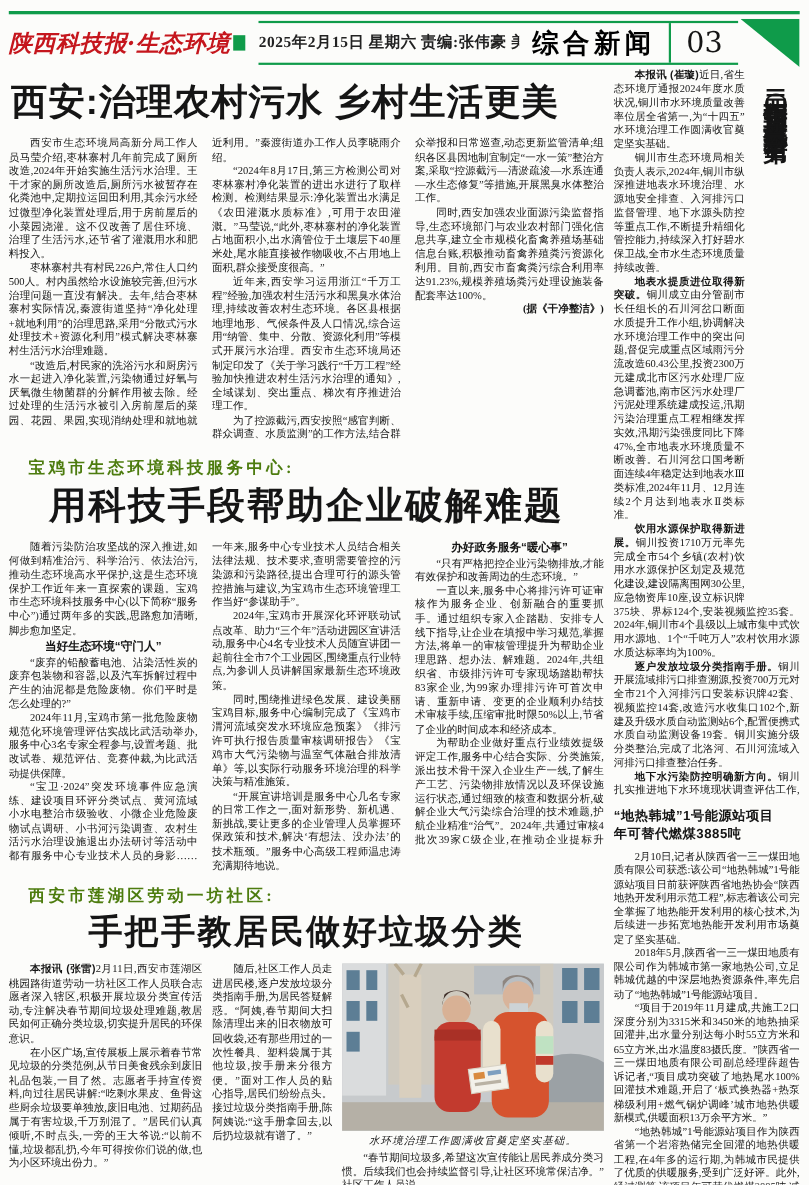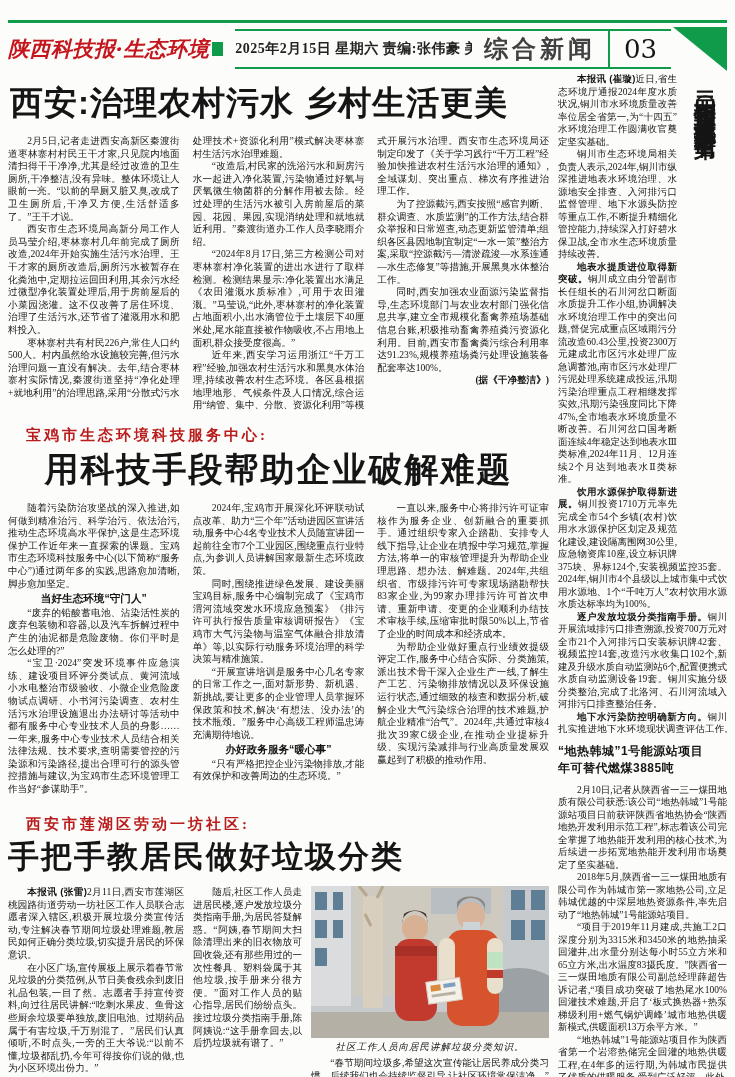--- a/index.html
+++ b/index.html
@@ -1,30 +1,30 @@
 <!DOCTYPE html>
 <html lang="zh"><head>
 <meta charset="utf-8">
 <style>
   html,body{margin:0;padding:0;}
   body{width:735px;height:1077px;overflow:hidden;background:#fcfcfa;color:#151515;
        font-family:"Liberation Serif","DejaVu Serif",serif;}
-  .page{padding:20px 8px 0 8px;box-sizing:border-box;height:100%;}
+  .page{padding:10px 8px 0 8px;box-sizing:border-box;height:100%;}
 
   
   header{border-top:3px solid #0f9b4a;padding-top:4px;}
   .mast-row{display:flex;align-items:stretch;height:44px;}
   .masthead{color:#c5161d;font-family:"DejaVu Serif",serif;font-weight:bold;font-style:italic;
             font-size:21px;line-height:44px;white-space:nowrap;letter-spacing:0.5px;}
   .seal{width:11px;height:14px;background:#0f9b4a;margin:15px 4px 0 3px;flex:0 0 auto;}
   .head-mid{flex:1;display:flex;align-items:center;border-top:2px solid #0f9b4a;
             border-bottom:2px solid #0f9b4a;margin:2px 0 2px 8px;min-width:0;}
   .dateline{flex:1;text-align:center;font-family:Liberation Serif, serif;font-weight:bold;
             font-size:14px;color:#222;letter-spacing:.5px;white-space:nowrap;overflow:hidden;}
-  .section-title{color:#404040;font-family:Liberation Serif, serif;font-weight:900;
+  .section-title{color:#000000;font-family:Liberation Serif, serif;font-weight:900;
                  font-size:24px;letter-spacing:4px;padding:0 12px;white-space:nowrap;}
   .head-divider{width:0;border-left:2px solid #0f9b4a;align-self:stretch;}
   .page-no{font-family:"DejaVu Serif",serif;font-size:26px;font-weight:500;padding:0 14px;
            display:flex;align-items:center;}
   .corner-triangle{width:54px;height:44px;background:#0f9b4a;flex:0 0 auto;margin-left:2px;
                    clip-path:polygon(0 0,100% 0,100% 100%);}
 
   
   .content{display:flex;margin-top:2px;}
   .left-col{width:541px;flex:0 0 auto;}
@@ -40,27 +40,27 @@
   
   .headline-xl{font-family:"Liberation Sans",sans-serif;font-weight:900;font-size:33px;
                letter-spacing:1px;margin:8px 0 9px 2px;white-space:nowrap;}
   .cols{column-count:3;column-gap:13px;column-fill:auto;font-size:9.6px;line-height:12.6px;
         overflow:hidden;}
   .h-xian{height:281px;}
   .h-baoji{height:303px;}
 
   
   .kicker{font-size:15px;font-weight:bold;letter-spacing:3px;padding-left:18px;
-          margin:10px 0 2px 0;color:#b91c1c;}
+          margin:10px 0 2px 0;color:#4d7c0f;}
   .headline-c{font-family:"Liberation Sans",sans-serif;font-weight:900;font-size:34px;
               letter-spacing:2px;text-align:center;margin:2px 0 9px 0;white-space:nowrap;}
 
   
   .headline-laji{font-family:"Liberation Sans",sans-serif;font-weight:900;font-size:31px;
-                 letter-spacing:2px;margin:2px 0 8px 0;white-space:nowrap;}
+                 letter-spacing:2px;text-align:center;margin:2px 0 8px 0;white-space:nowrap;}
   .laji-flex{display:flex;gap:9px;}
   .laji-col1{width:176px;flex:0 0 auto;height:247px;overflow:hidden;
              font-size:9.6px;line-height:12.6px;}
   .laji-col2{flex:1;height:247px;overflow:hidden;font-size:9.6px;line-height:12.6px;}
   figure{margin:0;width:238px;flex:0 0 auto;}
   figure svg{display:block;width:238px;height:152px;background:#c8cbcd;}
   figcaption{font-size:9.5px;text-align:center;margin:3px 0 3px 0;font-style:italic;
              letter-spacing:1px;}
   .closing{font-size:9.6px;line-height:12.6px;}
 
@@ -94,39 +94,39 @@
     </div>
   </header>
 
   <main class="content">
 
     <section class="left-col">
 
       <article>
         <h1 class="headline-xl">西安:治理农村污水 乡村生活更美</h1>
         <div class="cols h-xian">
-            <p>2月5日,记者走进西安高新区秦渡街道枣林寨村村民王干才家,只见院内地面清扫得干干净净,尤其是经过改造的卫生厕所,干净整洁,没有异味。整体环境让人眼前一亮。“以前的旱厕又脏又臭,改成了卫生厕所后,干净又方便,生活舒适多了。”王干才说。</p>
             <p>西安市生态环境局高新分局工作人员马莹介绍,枣林寨村几年前完成了厕所改造,2024年开始实施生活污水治理。王干才家的厕所改造后,厕所污水被暂存在化粪池中,定期拉运回田利用,其余污水经过微型净化装置处理后,用于房前屋后的小菜园浇灌。这不仅改善了居住环境、治理了生活污水,还节省了灌溉用水和肥料投入。</p>
             <p>枣林寨村共有村民226户,常住人口约500人。村内虽然给水设施较完善,但污水治理问题一直没有解决。去年,结合枣林寨村实际情况,秦渡街道坚持“净化处理+就地利用”的治理思路,采用“分散式污水处理技术+资源化利用”模式解决枣林寨村生活污水治理难题。</p>
             <p>“改造后,村民家的洗浴污水和厨房污水一起进入净化装置,污染物通过好氧与厌氧微生物菌群的分解作用被去除。经过处理的生活污水被引入房前屋后的菜园、花园、果园,实现消纳处理和就地就近利用。”秦渡街道办工作人员李晓雨介绍。</p>
             <p>“2024年8月17日,第三方检测公司对枣林寨村净化装置的进出水进行了取样检测。检测结果显示:净化装置出水满足《农田灌溉水质标准》,可用于农田灌溉。”马莹说,“此外,枣林寨村的净化装置占地面积小,出水滴管位于土壤层下40厘米处,尾水能直接被作物吸收,不占用地上面积,群众接受度很高。”</p>
             <p>近年来,西安学习运用浙江“千万工程”经验,加强农村生活污水和黑臭水体治理,持续改善农村生态环境。各区县根据地理地形、气候条件及人口情况,综合运用“纳管、集中、分散、资源化利用”等模式开展污水治理。西安市生态环境局还制定印发了《关于学习践行“千万工程”经验加快推进农村生活污水治理的通知》,全域谋划、突出重点、梯次有序推进治理工作。</p>
             <p>为了控源截污,西安按照“感官判断、群众调查、水质监测”的工作方法,结合群众举报和日常巡查,动态更新监管清单;组织各区县因地制宜制定“一水一策”整治方案,采取“控源截污—清淤疏浚—水系连通—水生态修复”等措施,开展黑臭水体整治工作。</p>
             <p>同时,西安加强农业面源污染监督指导,生态环境部门与农业农村部门强化信息共享,建立全市规模化畜禽养殖场基础信息台账,积极推动畜禽养殖粪污资源化利用。目前,西安市畜禽粪污综合利用率达91.23%,规模养殖场粪污处理设施装备配套率达100%。</p>
             <p class="credit">(据《干净整洁》)</p>
           </div>
       </article>
 
       <article>
         <div class="kicker">宝鸡市生态环境科技服务中心:</div>
         <h1 class="headline-c">用科技手段帮助企业破解难题</h1>
         <div class="cols h-baoji">
             <p>随着污染防治攻坚战的深入推进,如何做到精准治污、科学治污、依法治污,推动生态环境高水平保护,这是生态环境保护工作近年来一直探索的课题。宝鸡市生态环境科技服务中心(以下简称“服务中心”)通过两年多的实践,思路愈加清晰,脚步愈加坚定。</p>
             <p class="subhead">当好生态环境“守门人”</p>
             <p>“废弃的铅酸蓄电池、沾染活性炭的废弃包装物和容器,以及汽车拆解过程中产生的油泥都是危险废物。你们平时是怎么处理的?”</p>
+            <p>2024年11月,宝鸡市第一批危险废物规范化环境管理评估实战比武活动举办,服务中心3名专家全程参与,设置考题、批改试卷、规范评估、竞赛仲裁,为比武活动提供保障。</p>
             <p>“宝卫·2024”突发环境事件应急演练、建设项目环评分类试点、黄河流域小水电整治市级验收、小微企业危险废物试点调研、小书河污染调查、农村生活污水治理设施退出办法研讨等活动中都有服务中心专业技术人员的身影……一年来,服务中心专业技术人员结合相关法律法规、技术要求,查明需要管控的污染源和污染路径,提出合理可行的源头管控措施与建议,为宝鸡市生态环境管理工作当好“参谋助手”。</p>
             <p>2024年,宝鸡市开展深化环评联动试点改革、助力“三个年”活动进园区宣讲活动,服务中心4名专业技术人员随宣讲团一起前往全市7个工业园区,围绕重点行业特点,为参训人员讲解国家最新生态环境政策。</p>
             <p>同时,围绕推进绿色发展、建设美丽宝鸡目标,服务中心编制完成了《宝鸡市渭河流域突发水环境应急预案》《排污许可执行报告质量审核调研报告》《宝鸡市大气污染物与温室气体融合排放清单》等,以实际行动服务环境治理的科学决策与精准施策。</p>
             <p>“开展宣讲培训是服务中心几名专家的日常工作之一,面对新形势、新机遇、新挑战,要让更多的企业管理人员掌握环保政策和技术,解决‘有想法、没办法’的技术瓶颈。”服务中心高级工程师温忠涛充满期待地说。</p>
             <p class="subhead">办好政务服务“暖心事”</p>
             <p>“只有严格把控企业污染物排放,才能有效保护和改善周边的生态环境。”</p>
             <p>一直以来,服务中心将排污许可证审核作为服务企业、创新融合的重要抓手。通过组织专家入企踏勘、安排专人线下指导,让企业在填报中学习规范,掌握方法,将单一的审核管理提升为帮助企业理思路、想办法、解难题。2024年,共组织省、市级排污许可专家现场踏勘帮扶83家企业,为99家办理排污许可首次申请、重新申请、变更的企业顺利办结技术审核手续,压缩审批时限50%以上,节省了企业的时间成本和经济成本。</p>
             <p>为帮助企业做好重点行业绩效提级评定工作,服务中心结合实际、分类施策,派出技术骨干深入企业生产一线,了解生产工艺、污染物排放情况以及环保设施运行状态,通过细致的核查和数据分析,破解企业大气污染综合治理的技术难题,护航企业精准“治气”。2024年,共通过审核4批次39家C级企业,在推动企业提标升级、实现污染减排与行业高质量发展双赢起到了积极的推动作用。</p>
           </div>
       </article>
@@ -183,21 +183,21 @@
                 <rect x="176" y="66" width="16" height="16" fill="#bfe2c2"></rect>
                 <rect x="176" y="84" width="16" height="8" fill="#c0392b"></rect>
               </g>
               <g transform="rotate(-8 132 104)">
                 <rect x="116" y="94" width="34" height="22" fill="#f3f1ea" stroke="#d8d2c4"></rect>
                 <rect x="120" y="98" width="10" height="6" fill="#d98a3f"></rect>
                 <rect x="133" y="98" width="12" height="4" fill="#7d9fc0"></rect>
                 <rect x="120" y="107" width="24" height="3" fill="#b9b2a4"></rect>
               </g>
             </svg>
-            <figcaption>社区工作人员向居民讲解垃圾分类知识。</figcaption>
+            <figcaption>水环境治理工作圆满收官奠定坚实基础。</figcaption>
             <p class="closing">“春节期间垃圾多,希望这次宣传能让居民养成分类习惯。后续我们也会持续监督引导,让社区环境常保洁净。”社区工作人员说。</p>
           </figure>
         </div>
       </article>
 
     </section>
 
     <aside class="right-col">
 
       <article class="tongchuan">

